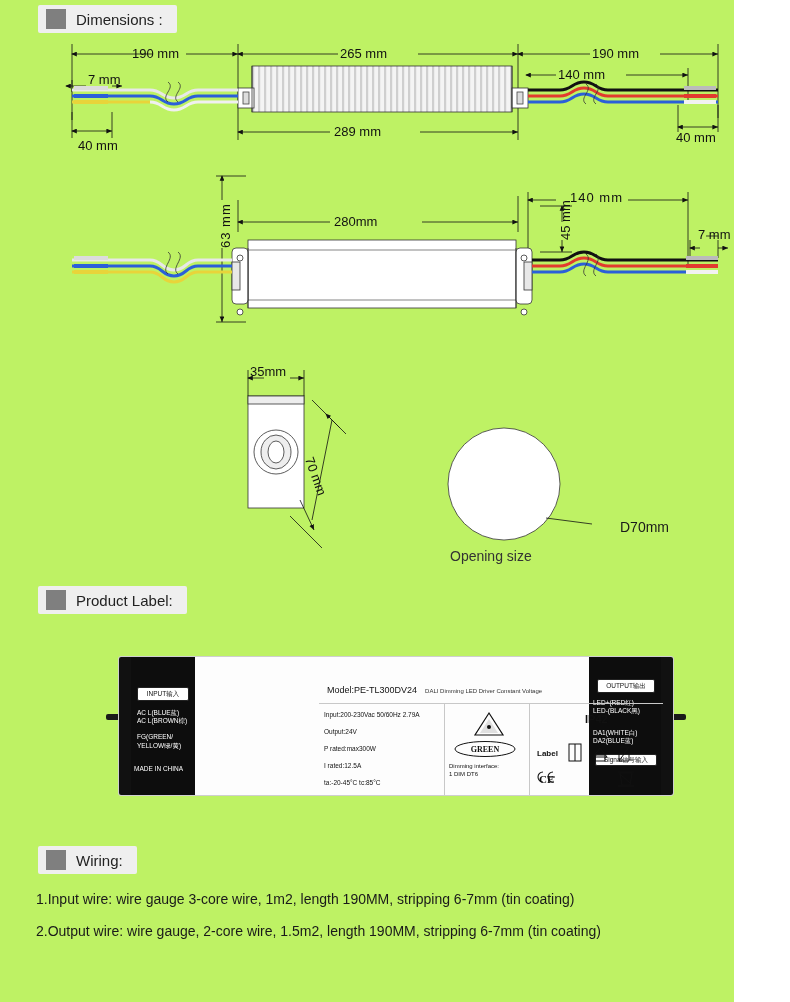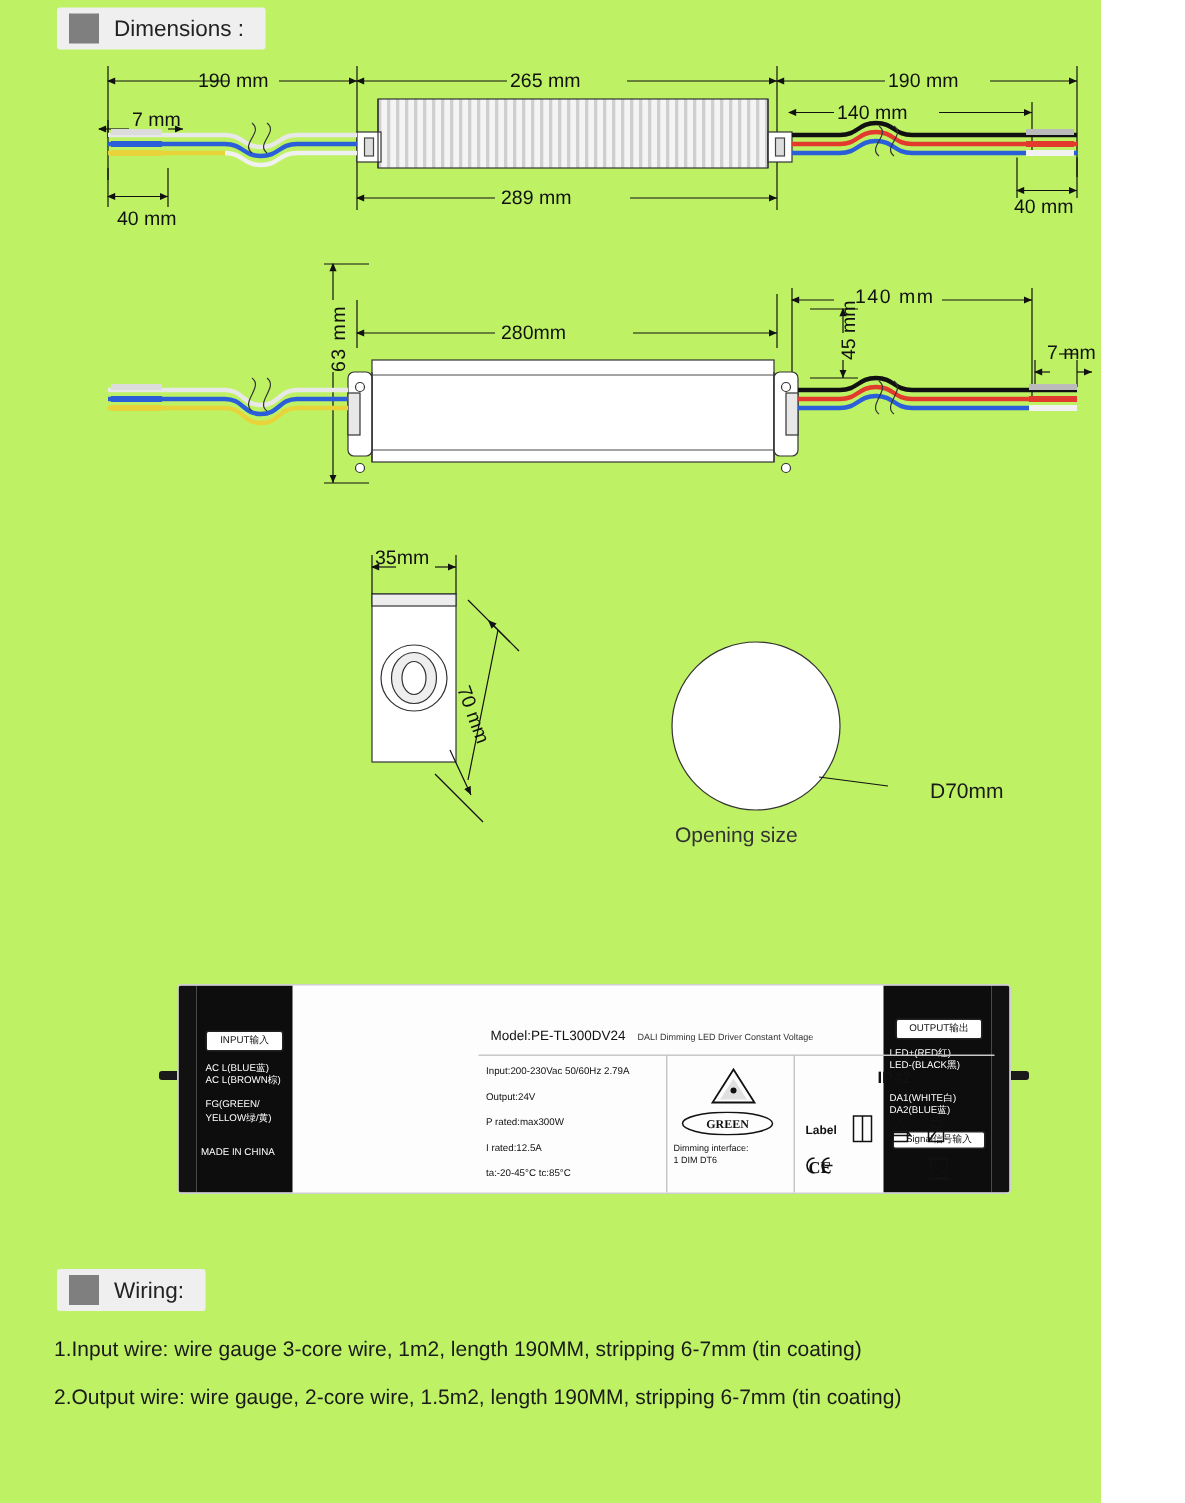--- a/index.html
+++ b/index.html
@@ -352,20 +352,24 @@
   <div class="txt dim" style="left:570px; top:190px; letter-spacing:1px;">140 mm</div>
   <div class="txt dim vert" style="left:558px; top:240px;">45 mm</div>
   <div class="txt dim" style="left:698px; top:227px;">7 mm</div>
 
   <div class="txt dim" style="left:250px; top:364px;">35mm</div>
   <div class="txt dim" style="left:316px; top:455px; transform:rotate(70deg); transform-origin:left top;">70 mm</div>
 
   <div class="txt" style="left:596px; top:519px; font-size:14px;margin-left:24px;">D70mm</div>
   <div class="txt" style="left:450px; top:548px; font-size:14px; color:#333;">Opening size</div>
 
+  <div class="section-header" style="left:38px; top:586px;">
+    <span class="sq"></span>
+    <span class="stitle">Product Label:</span>
+  </div>
 
   <div id="label-wrap">
 
     <div class="wire-stub" style="left:0px; top:66px; width:16px;"></div>
     <div class="wire-stub" style="right:0px; top:66px; width:16px;"></div>
 
     <div class="lbl-body">
       <div class="lbl-black cap-left"></div>
       <div class="lbl-black cap-right"></div>
       <div class="lbl-endblk left"></div>

